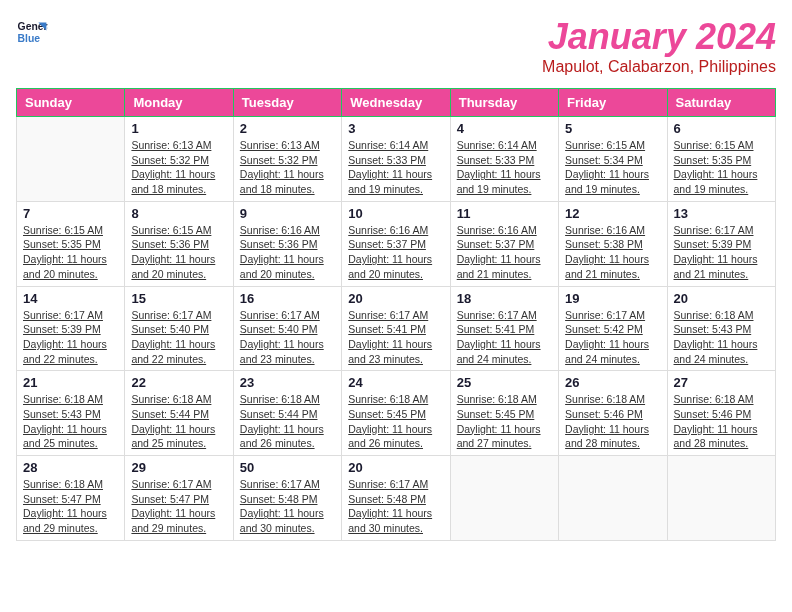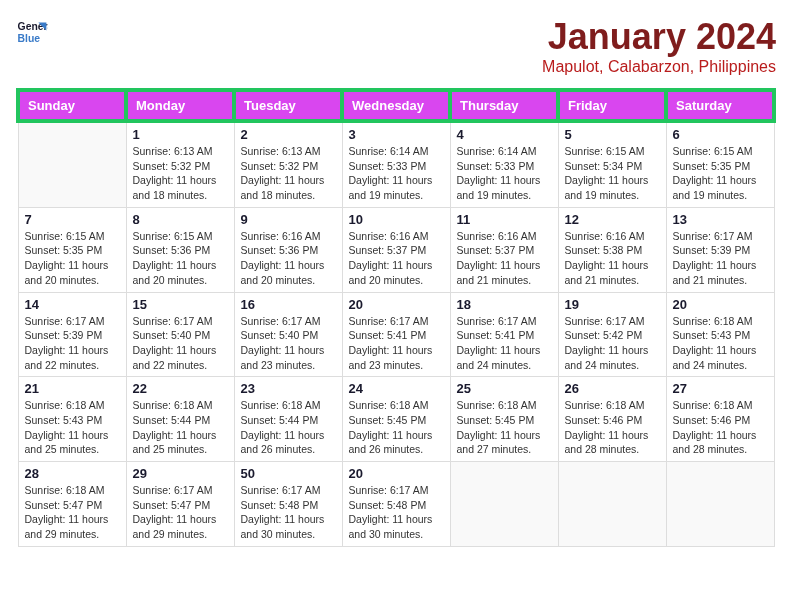--- a/index.html
+++ b/index.html
@@ -24,39 +24,40 @@
     .logo-icon {
       width: 32px;
       height: 32px;
     }
     .title-block {
       text-align: right;
     }
     .main-title {
       font-size: 36px;
       font-weight: bold;
-      color: #7f1d1d;
+      color: #ec4899;
+      font-style: italic;
     }
     .subtitle {
       font-size: 16px;
       color: #b91c1c;
     }
     .calendar {
       width: 100%;
       border-collapse: collapse;
       border: 1px solid #ccc;
     }
     .calendar th {
-      background-color: #d946ef;
+      background-color: #ec4899;
       color: #fff;
       padding: 6px 8px;
       font-size: 13px;
       font-weight: bold;
       text-align: left;
-      border: 4px solid #22c55e;
+      border: 1px solid #22c55e;
     }
     .calendar td {
       vertical-align: top;
       padding: 4px 6px;
       border: 1px solid #ddd;
       font-size: 10.5px;
       color: #333;
       width: 108px;
       min-height: 80px;
     }
@@ -66,20 +67,21 @@
     .day-number {
       font-size: 13px;
       font-weight: bold;
       color: #1a1a2e;
       margin-bottom: 2px;
     }
     .day-info {
       line-height: 1.4;
       font-size: 10.5px;
       color: #333;
+      text-decoration: underline;
     }
   </style>
 </head>
 <body>
 
 <div class="header">
   <div class="logo">
     <svg class="logo-icon" viewBox="0 0 40 40">
       <text x="2" y="18" font-size="13" font-weight="bold" fill="#1a1a2e">General</text>
       <text x="2" y="32" font-size="13" font-weight="bold" fill="#3a7bc8">Blue</text>

